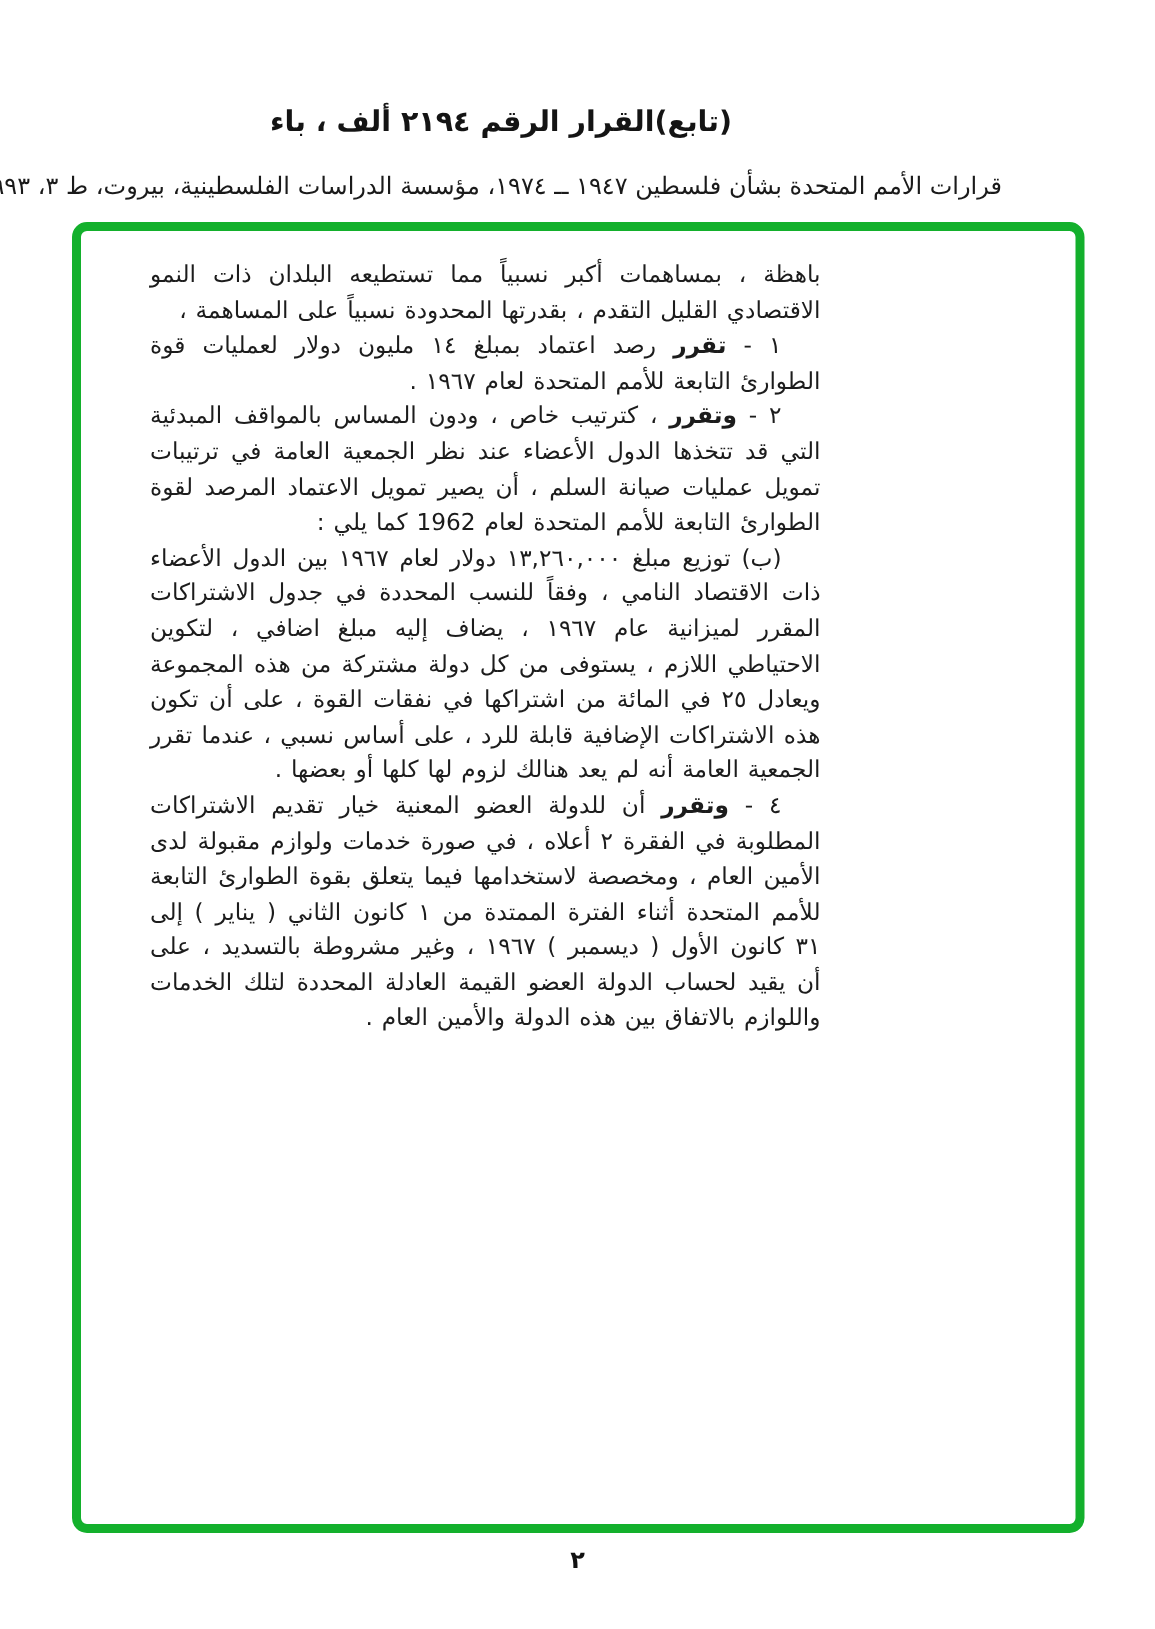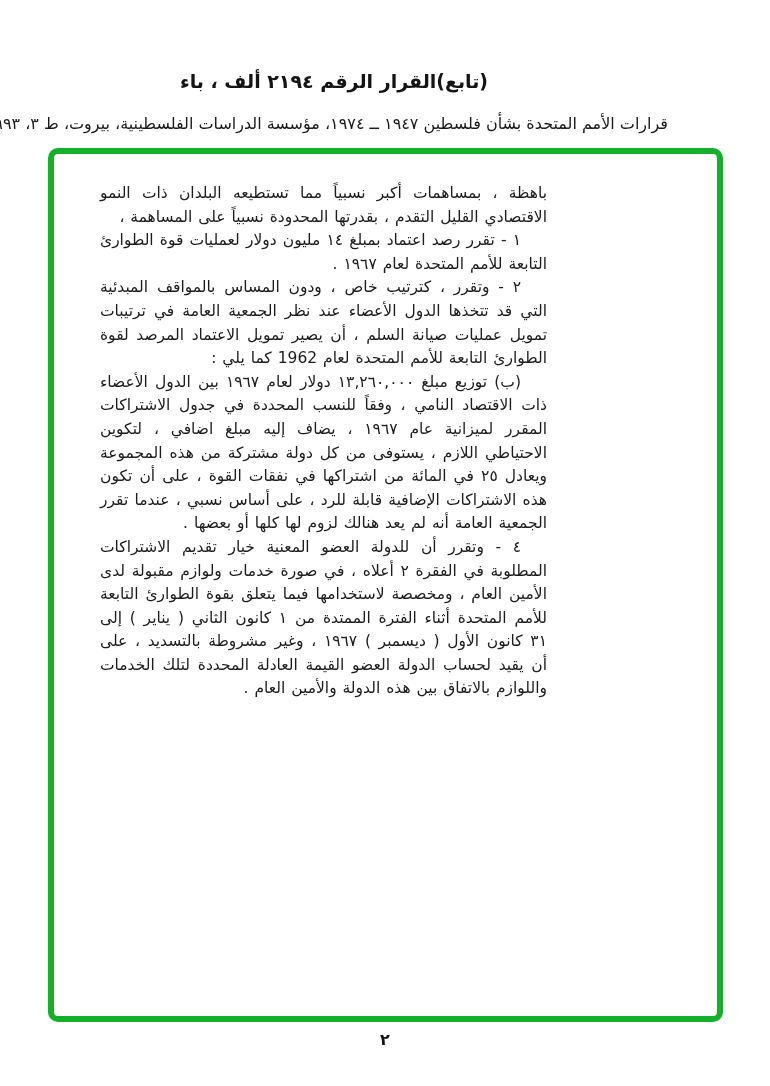--- a/index.html
+++ b/index.html
@@ -40,35 +40,35 @@
     position:absolute;
     left:48px;top:148px;
     width:675px;height:874px;
     box-sizing:border-box;
     border:6px solid var(--green,#13b02c);
     border-radius:10px;
     background:transparent;
   }
   .text-col{
     position:absolute;
-    left:100px;top:182px;
+    left:100px;top:172px;
     width:447px;
     direction:rtl;
     color:#1c1c1c;
   }
   .para{
     font-size:15.5px;
     line-height:23.6px;
     text-align:justify;
     text-align-last:right;
     margin:0;
     word-spacing:1px;
   }
   .para.indent{ text-indent:26px; }
-  .para .lead{ font-weight:normal; }
+  .para .lead{ font-weight:bold; }
   .page-number{
     position:absolute;
     top:1030px;left:0;
     width:770px;
     text-align:center;
     font-size:16px;
     font-weight:bold;
     color:#111;
   }
 </style>

